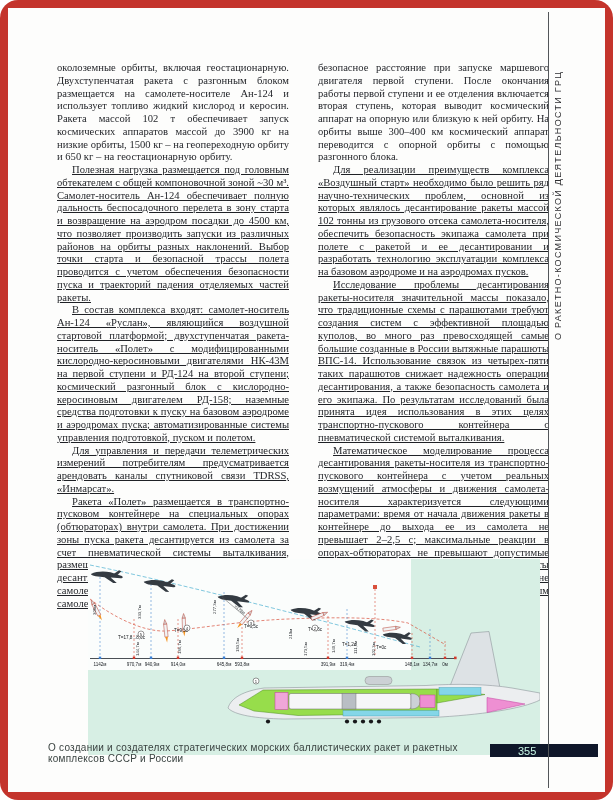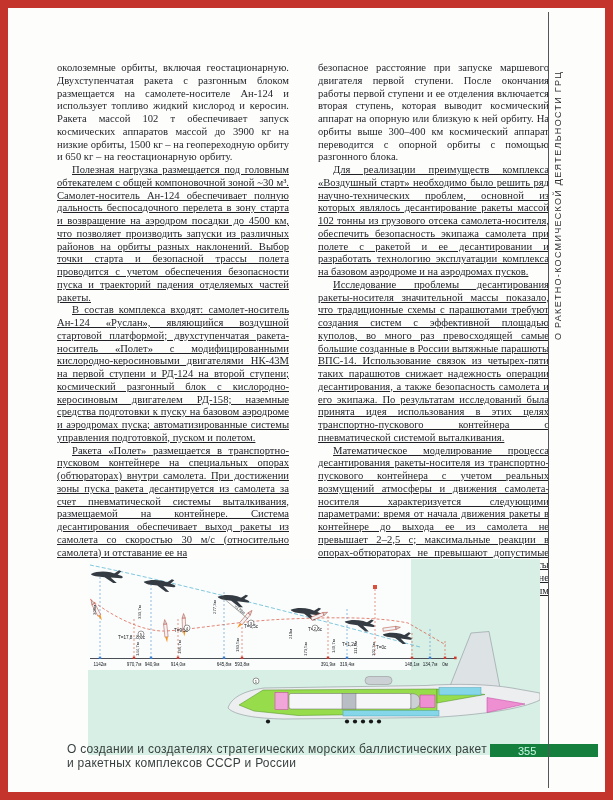--- a/index.html
+++ b/index.html
@@ -1,63 +1,65 @@
 <!DOCTYPE html>
 <html lang="ru"><head>
 <meta charset="utf-8">
 <title>Book page</title>
 <style>
   html,body{margin:0;padding:0;background:#ffffff;}
   .page{
     position:relative;width:613px;height:800px;background:#fdfdfc;overflow:hidden;
     font-family:"Liberation Serif",serif;
+    border-radius:18px;
   }
   .frame{position:absolute;inset:0;border:8px solid #c4342c;pointer-events:none;z-index:20;}
   .col{position:absolute;top:62px;width:232px;}
   .col-left{left:57px;}
   .col-right{left:318px;width:231px;}
   .col p{
     margin:0;text-align:justify;font-size:10.6px;line-height:12.75px;color:#1f2126;
     hyphens:auto;-webkit-hyphens:auto;
   }
   .col p + p{text-indent:15px;text-decoration:underline;}
   .vrule{position:absolute;left:548px;top:12px;width:1px;height:776px;background:#53565a;z-index:6;}
   .sidebar{
     position:absolute;left:553px;top:40px;height:300px;width:15px;
     writing-mode:vertical-rl;transform:rotate(180deg);
     font-family:"Liberation Sans",sans-serif;font-size:9px;letter-spacing:1.3px;
     color:#2d2d30;white-space:nowrap;
   }
   .figure{position:absolute;left:88px;top:559px;width:452px;height:196px;background:#d7efe4;}
   .footer-text{
-    position:absolute;left:67px;top:742px;width:430px;
-    font-family:"Liberation Sans",sans-serif;font-size:12px;letter-spacing:.25px;color:#38413f;
+    position:absolute;left:48px;top:742px;width:430px;
+    font-family:"Liberation Sans",sans-serif;font-size:10px;letter-spacing:.25px;color:#38413f;
   }
   .badge{
-    position:absolute;left:490px;top:744px;width:108px;height:13px;background:#15803d;
+    position:absolute;left:490px;top:744px;width:108px;height:13px;background:#0f172a;
     display:flex;align-items:center;z-index:4;
   }
   .badge span{
     margin-left:28px;font-family:"Liberation Sans",sans-serif;font-size:11px;color:#c9f8e6;
   }
   svg text{font-family:"Liberation Sans",sans-serif;}
   .ax-lbl{font-size:4.6px;fill:#22262b;}
   .t-lbl{font-size:4.6px;fill:#16181c;}
   .alt-lbl{font-size:4.3px;fill:#35393d;}
   .mk{font-size:4.2px;fill:#222;}
 </style>
 </head>
 <body>
 
 <div class="page">
 
   <div class="col col-left">
     <p>околоземные орбиты, включая геостационарную. Двухступенчатая ракета с разгонным блоком размещается на самолете-носителе Ан-124 и использует топливо жидкий кислород и керосин. Ракета массой 102 т обеспечивает запуск космических аппаратов массой до 3900 кг на низкие орбиты, 1500 кг – на геопереходную орбиту и 650 кг – на геостационарную орбиту.</p>
     <p>Полезная нагрузка размещается под головным обтекателем с общей компоновочной зоной ~30 м³. Самолет-носитель Ан-124 обеспечивает полную дальность беспосадочного перелета в зону старта и возвращение на аэродром посадки до 4500 км, что позволяет производить запуски из различных районов на орбиты разных наклонений. Выбор точки старта и безопасной трассы полета проводится с учетом обеспечения безопасности пуска и траекторий падения отделяемых частей ракеты.</p>
     <p>В состав комплекса входят: самолет-носитель Ан-124 «Руслан», являющийся воздушной стартовой платформой; двухступенчатая ракета-носитель «Полет» с модифицированными кислородно-керосиновыми двигателями НК-43М на первой ступени и РД-124 на второй ступени; космический разгонный блок с кислородно-керосиновым двигателем РД-158; наземные средства подготовки к пуску на базовом аэродроме и аэродромах пуска; автоматизированные системы управления подготовкой, пуском и полетом.</p>
+    <p>Для управления и передачи телеметрических измерений потребителям предусматривается арендовать каналы спутниковой связи TDRSS, «Инмарсат».</p>
     <p>Ракета «Полет» размещается в транспортно-пусковом контейнере на специальных опорах (обтюраторах) внутри самолета. При достижении зоны пуска ракета десантируется из самолета за счет пневматической системы выталкивания, размещаемой на контейнере. Система десантирования обеспечивает выход ракеты из самолета со скоростью 30 м/с (относительно самолета) и отставание ее на</p>
   </div>
 
   <div class="col col-right">
     <p>безопасное расстояние при запуске маршевого двигателя первой ступени. После окончания работы первой ступени и ее отделения включается вторая ступень, которая выводит космический аппарат на опорную или близкую к ней орбиту. На орбиты выше 300–400 км космический аппарат переводится с опорной орбиты с помощью разгонного блока.</p>
     <p>Для реализации преимуществ комплекса «Воздушный старт» необходимо было решить ряд научно-технических проблем, основной из которых являлось десантирование ракеты массой 102 тонны из грузового отсека самолета-носителя, обеспечить безопасность экипажа самолета при полете с ракетой и ее десантировании и разработать технологию эксплуатации комплекса на базовом аэродроме и на аэродромах пусков.</p>
     <p>Исследование проблемы десантирования ракеты-носителя значительной массы показало, что традиционные схемы с парашютами требуют создания систем с эффективной площадью куполов, во много раз превосходящей самые большие созданные в России вытяжные парашюты ВПС-14. Использование связок из четырех-пяти таких парашютов снижает надежность операции десантирования, а также безопасность самолета и его экипажа. По результатам исследований была принята идея использования в этих целях транспортно-пускового контейнера с пневматической системой выталкивания.</p>
     <p>Математическое моделирование процесса десантирования ракеты-носителя из транспортно-пускового контейнера с учетом реальных возмущений атмосферы и движения самолета-носителя характеризуется следующими параметрами: время от начала движения ракеты в контейнере до выхода ее из самолета не превышает 2–2,5 с; максимальные реакции в опорах-обтюраторах не превышают допустимые 30–40 тонн; поперечное перемещение ракеты относительно контейнера в процессе выхода не более 3–5 см, что соответствует реализуемым конструктивным зазорам.</p>
   </div>
 

